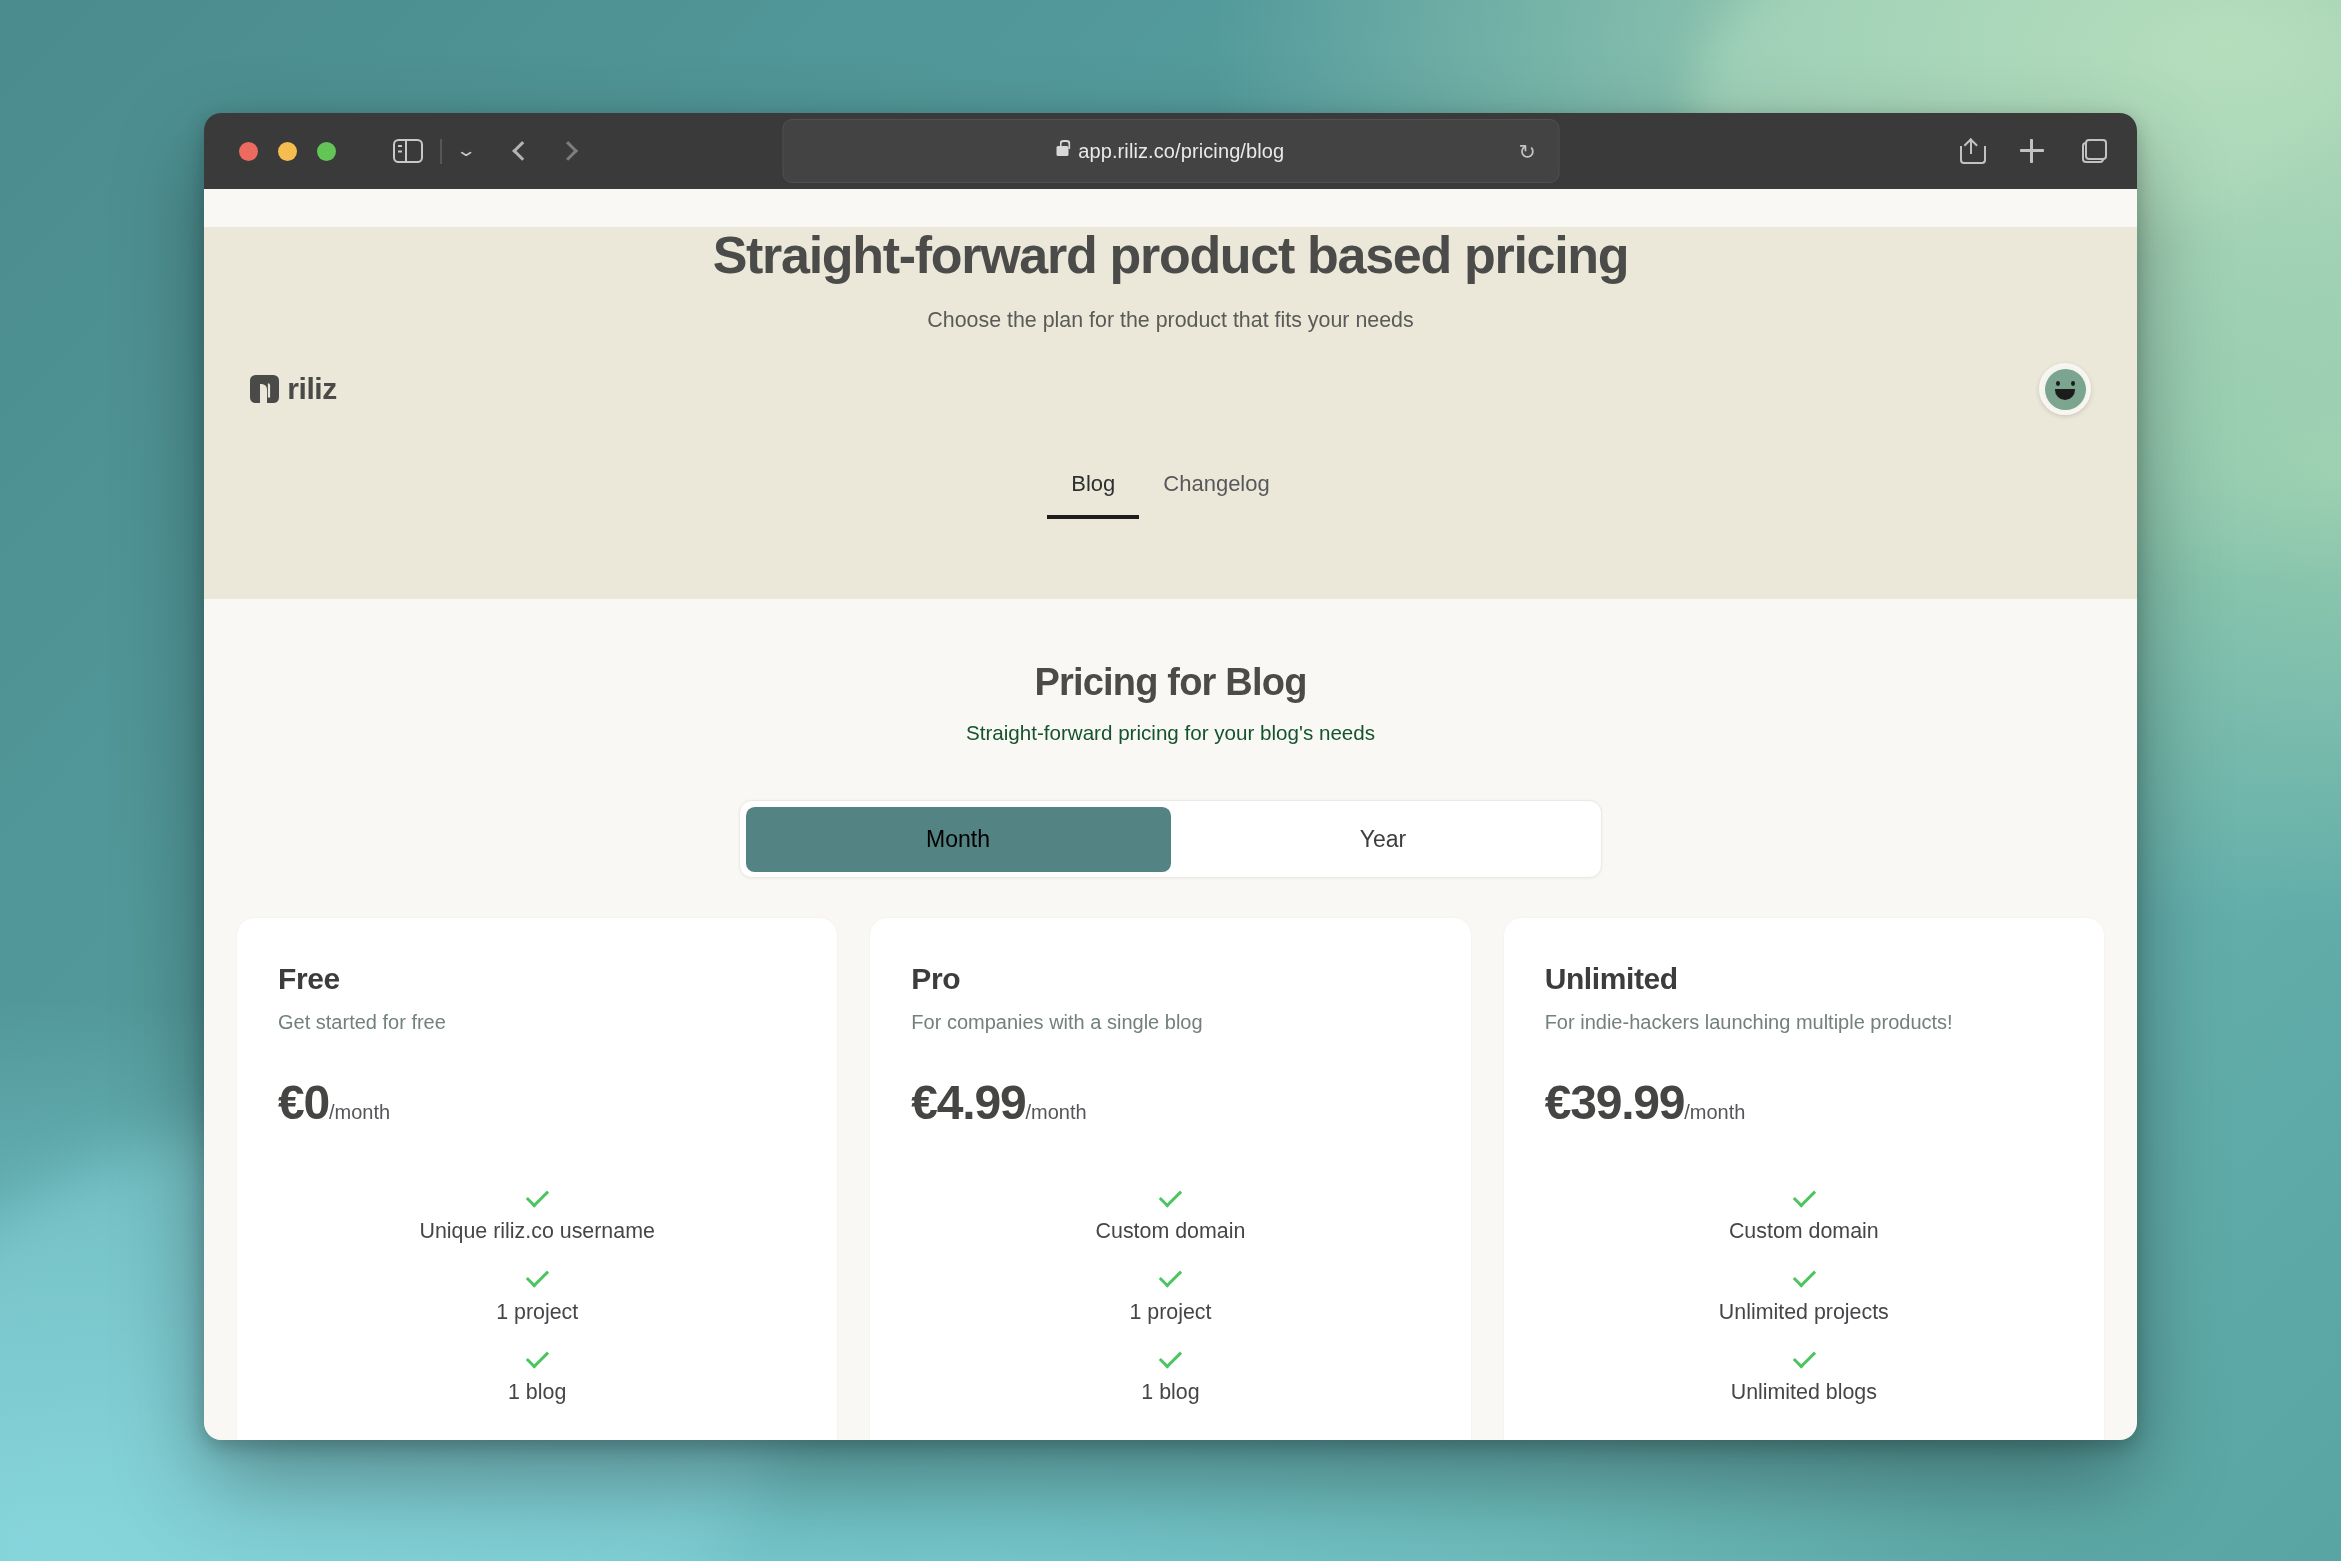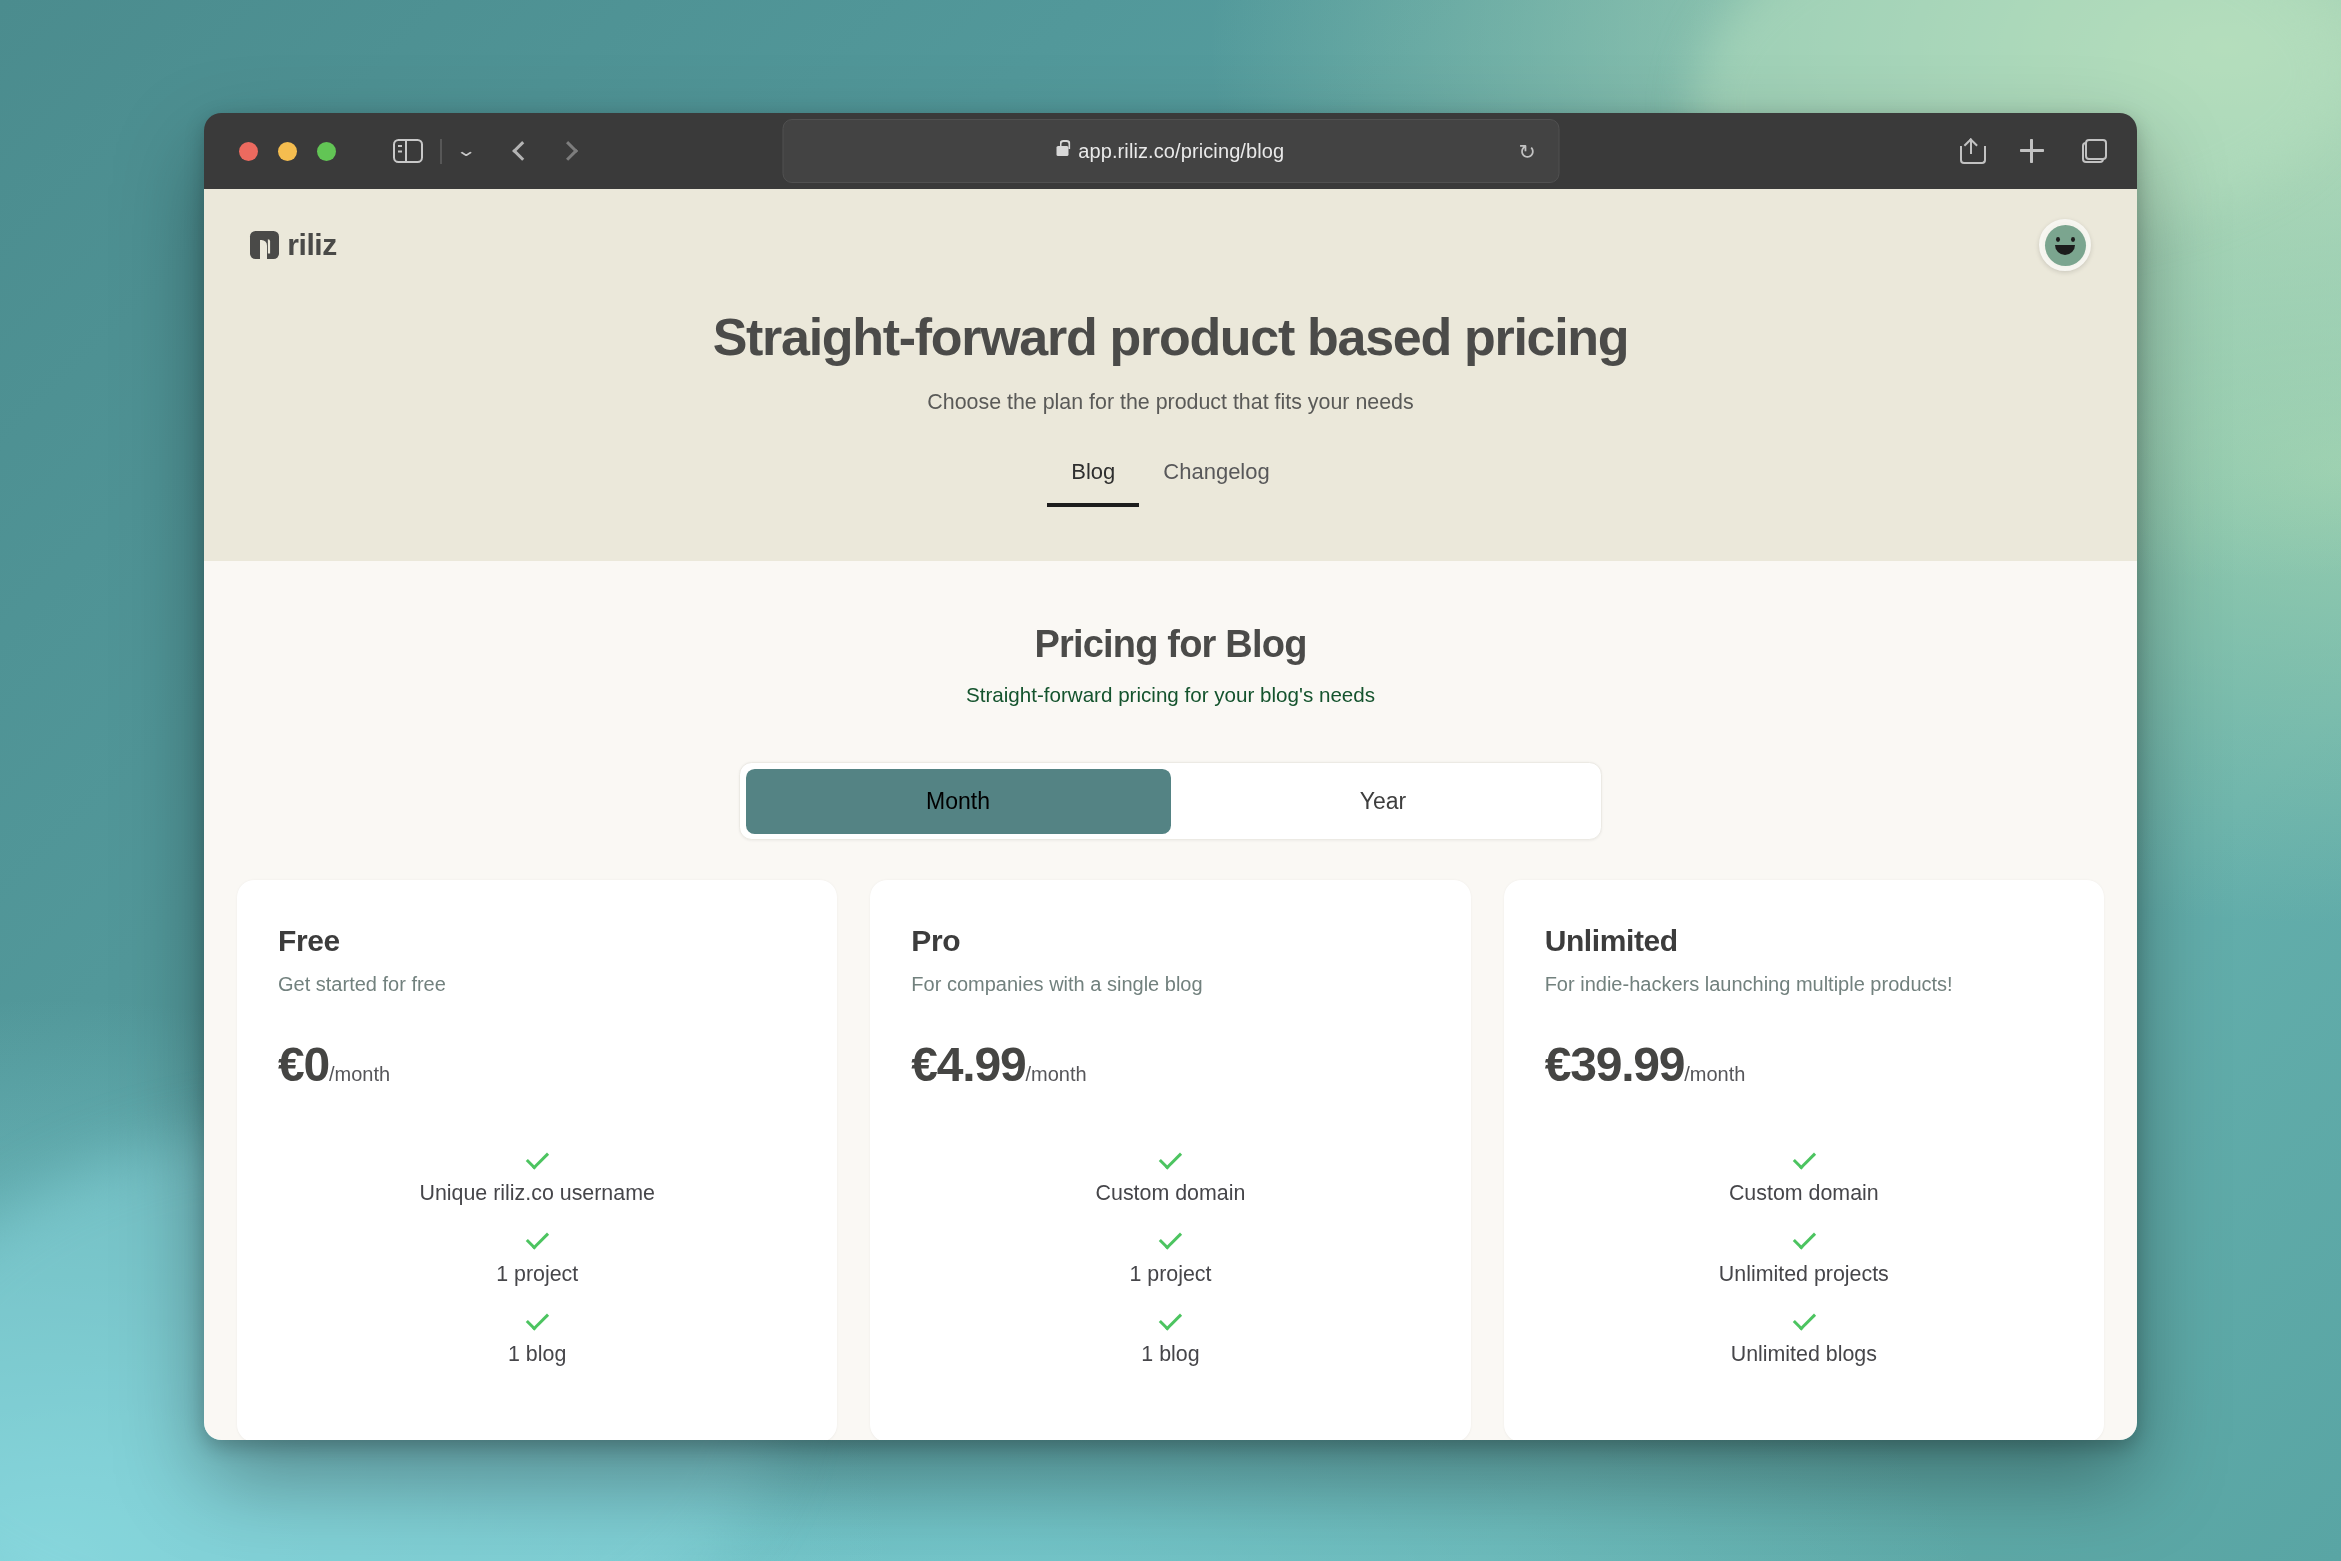--- a/index.html
+++ b/index.html
@@ -197,21 +197,21 @@
   #hero-title {
     font-size: 52px; font-weight: 700; color: #4b4b49;
     letter-spacing: -1.3px; line-height: 1.08;
   }
   #hero-subtitle {
     font-size: 21.4px; color: #5a5a58; margin-top: 25px; font-weight: 400;
   }
 
   #product-tabs {
     display: flex; justify-content: center; gap: 0;
-    margin-top: 44px;
+    margin-top: 56px;
   }
   .product-tab {
     font-size: 22px; color: #58585a; padding: 0 24px 17.4px 24px;
     border-bottom: 4px solid transparent;
     background: none; border-top: none; border-left: none; border-right: none;
     font-family: inherit;
   }
   .product-tab.active { color: #2f2f2f; border-bottom-color: #1d1d1d; font-weight: 400; }
 
   #pricing-section { padding-top: 62px; }
@@ -309,37 +309,37 @@
       <div class="toolbar-icon" id="new-tab-button"></div>
       <div class="toolbar-icon" id="tab-overview-button"></div>
     </div>
 
   </div>
 
   <div id="page">
 
     <div id="page-header">
 
+      <div id="hero">
+        <h1 id="hero-title">Straight-forward product based pricing</h1>
+        <p id="hero-subtitle">Choose the plan for the product that fits your needs</p>
+      </div>
+
       <div id="site-header">
         <div id="brand-logo">
           <div id="brand-mark"></div>
           <span id="brand-wordmark">riliz</span>
         </div>
         <div id="avatar-button">
           <div id="avatar-face">
             <div id="avatar-mouth"></div>
           </div>
         </div>
       </div>
 
-      <div id="hero">
-        <h1 id="hero-title">Straight-forward product based pricing</h1>
-        <p id="hero-subtitle">Choose the plan for the product that fits your needs</p>
-      </div>
-
       <div id="product-tabs">
         <button class="product-tab active">Blog</button>
         <button class="product-tab">Changelog</button>
       </div>
 
     </div>
 
     <div id="pricing-section">
 
       <h2 id="pricing-title">Pricing for Blog</h2>

